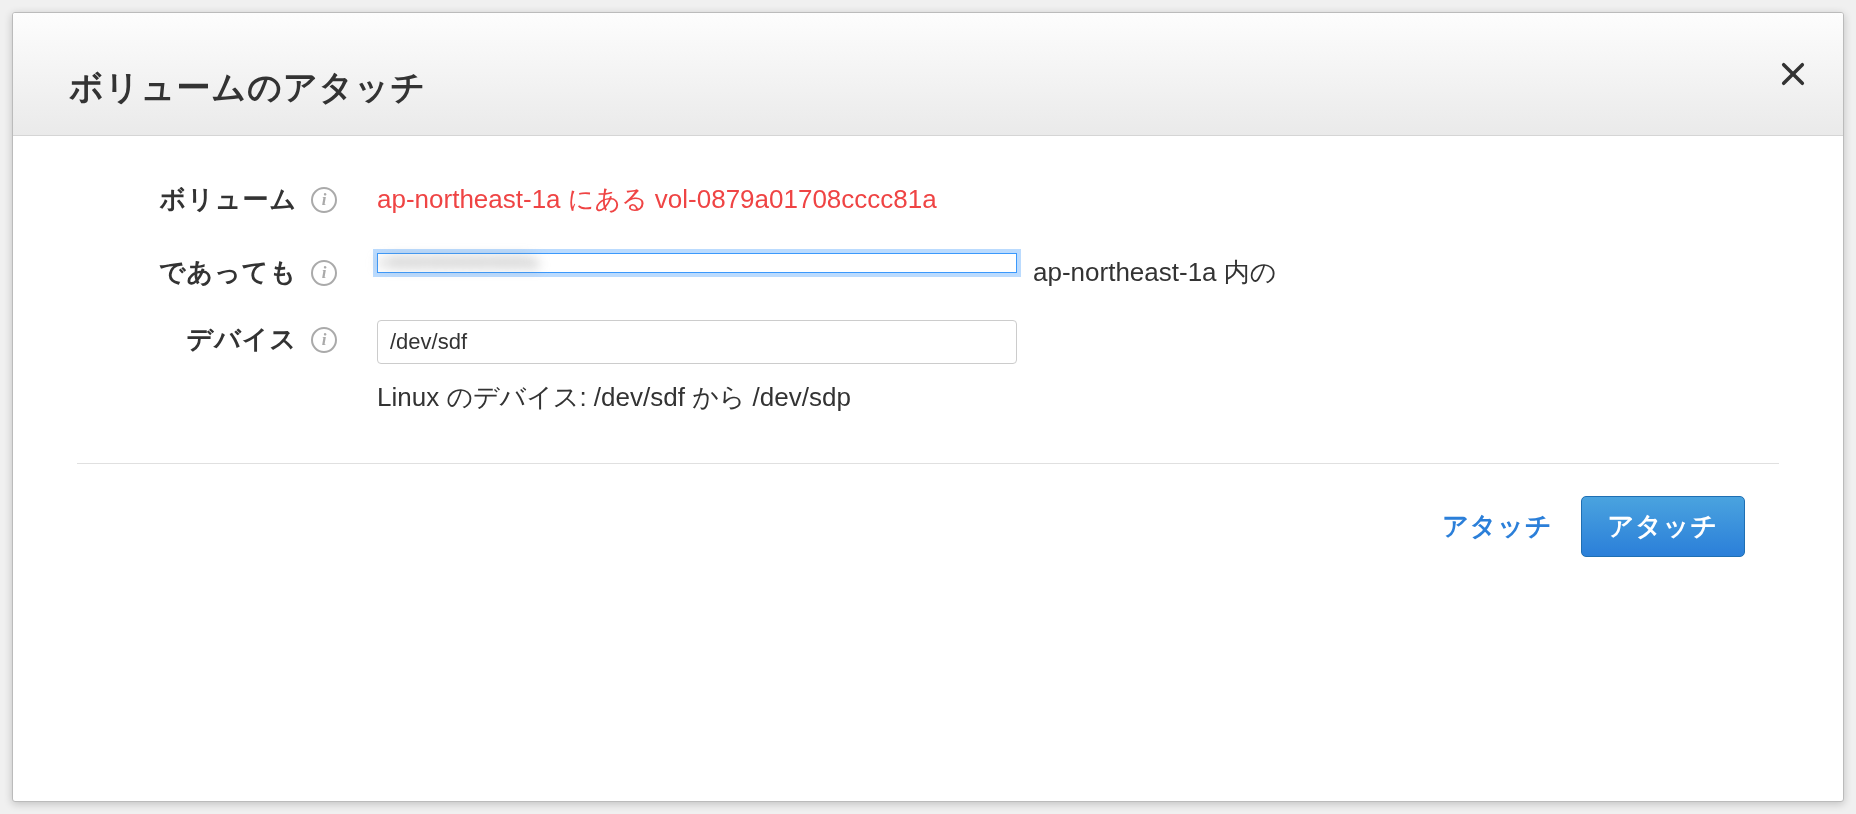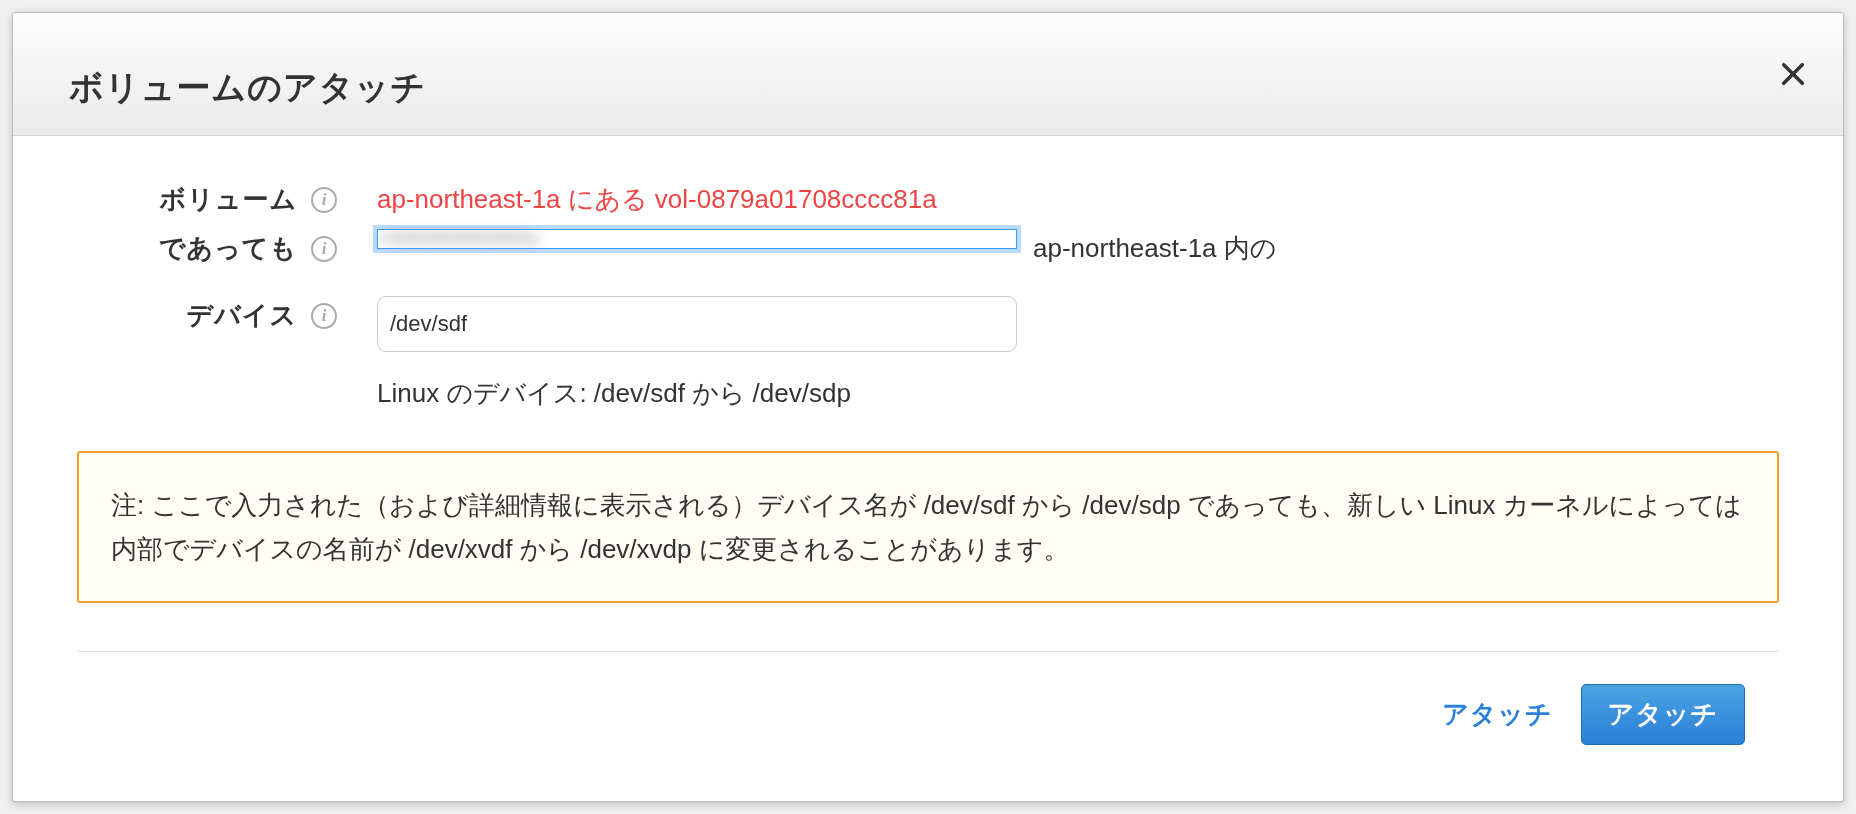--- a/index.html
+++ b/index.html
@@ -67,21 +67,21 @@
       flex: 1;
     }
 
     .form-row {
       display: flex;
       align-items: flex-start;
       margin-bottom: 28px;
     }
 
     .form-row.vol-row {
-      margin-bottom: 12px;
+      margin-bottom: 36px;
       align-items: flex-end;
     }
 
     .form-label-col {
       width: 260px;
       display: flex;
       align-items: center;
       justify-content: flex-end;
       gap: 14px;
       padding-top: 2px;
@@ -132,23 +132,23 @@
     }
 
     .instance-suffix-text {
       font-size: 26px;
       color: #333;
       line-height: 1.5;
       width: 260px;
     }
 
     input[type="text"] {
-      height: 56px;
+      height: 44px;
       border: 1px solid #ccc;
-      border-radius: 9px;
+      border-radius: 4px;
       padding: 0 12px;
       font-size: 22px;
       color: #333;
       outline: none;
     }
 
     .instance-input {
       width: 640px;
       border: 1px solid #3b99fc;
       box-shadow: 0 0 0 4px rgba(59,153,252,0.35);
@@ -160,21 +160,21 @@
       user-select: none;
     }
 
     .device-input {
       width: 640px;
     }
 
     .device-hint {
       font-size: 26px;
       color: #333;
-      margin-top: 16px;
+      margin-top: 8px;
     }
 
     .note-box {
       margin-top: 40px;
       border: 2px solid #f0a030;
       border-radius: 3px;
       background: #fffdf5;
       padding: 30px 32px;
     }
 
@@ -272,23 +272,20 @@
       <div class="form-label-col">
         <span class="form-label">デバイス</span>
         <span class="info-icon">i</span>
       </div>
       <div class="form-value-col">
         <input type="text" class="device-input" value="/dev/sdf" style="">
         <div class="device-hint">Linux のデバイス: /dev/sdf から /dev/sdp</div>
       </div>
     </div>
 
-    <div class="note-box">
-      <div class="note-text">注: ここで入力された（および詳細情報に表示される）デバイス名が /dev/sdf から /dev/sdp であっても、新しい Linux カーネルによっては内部でデバイスの名前が /dev/xvdf から /dev/xvdp に変更されることがあります。</div>
-    </div>
 
     <hr class="modal-footer-sep">
 
     <div class="modal-footer">
       <button class="btn-cancel">アタッチ</button>
       <button class="btn-primary">アタッチ</button>
     </div>
 
   </div>
 

